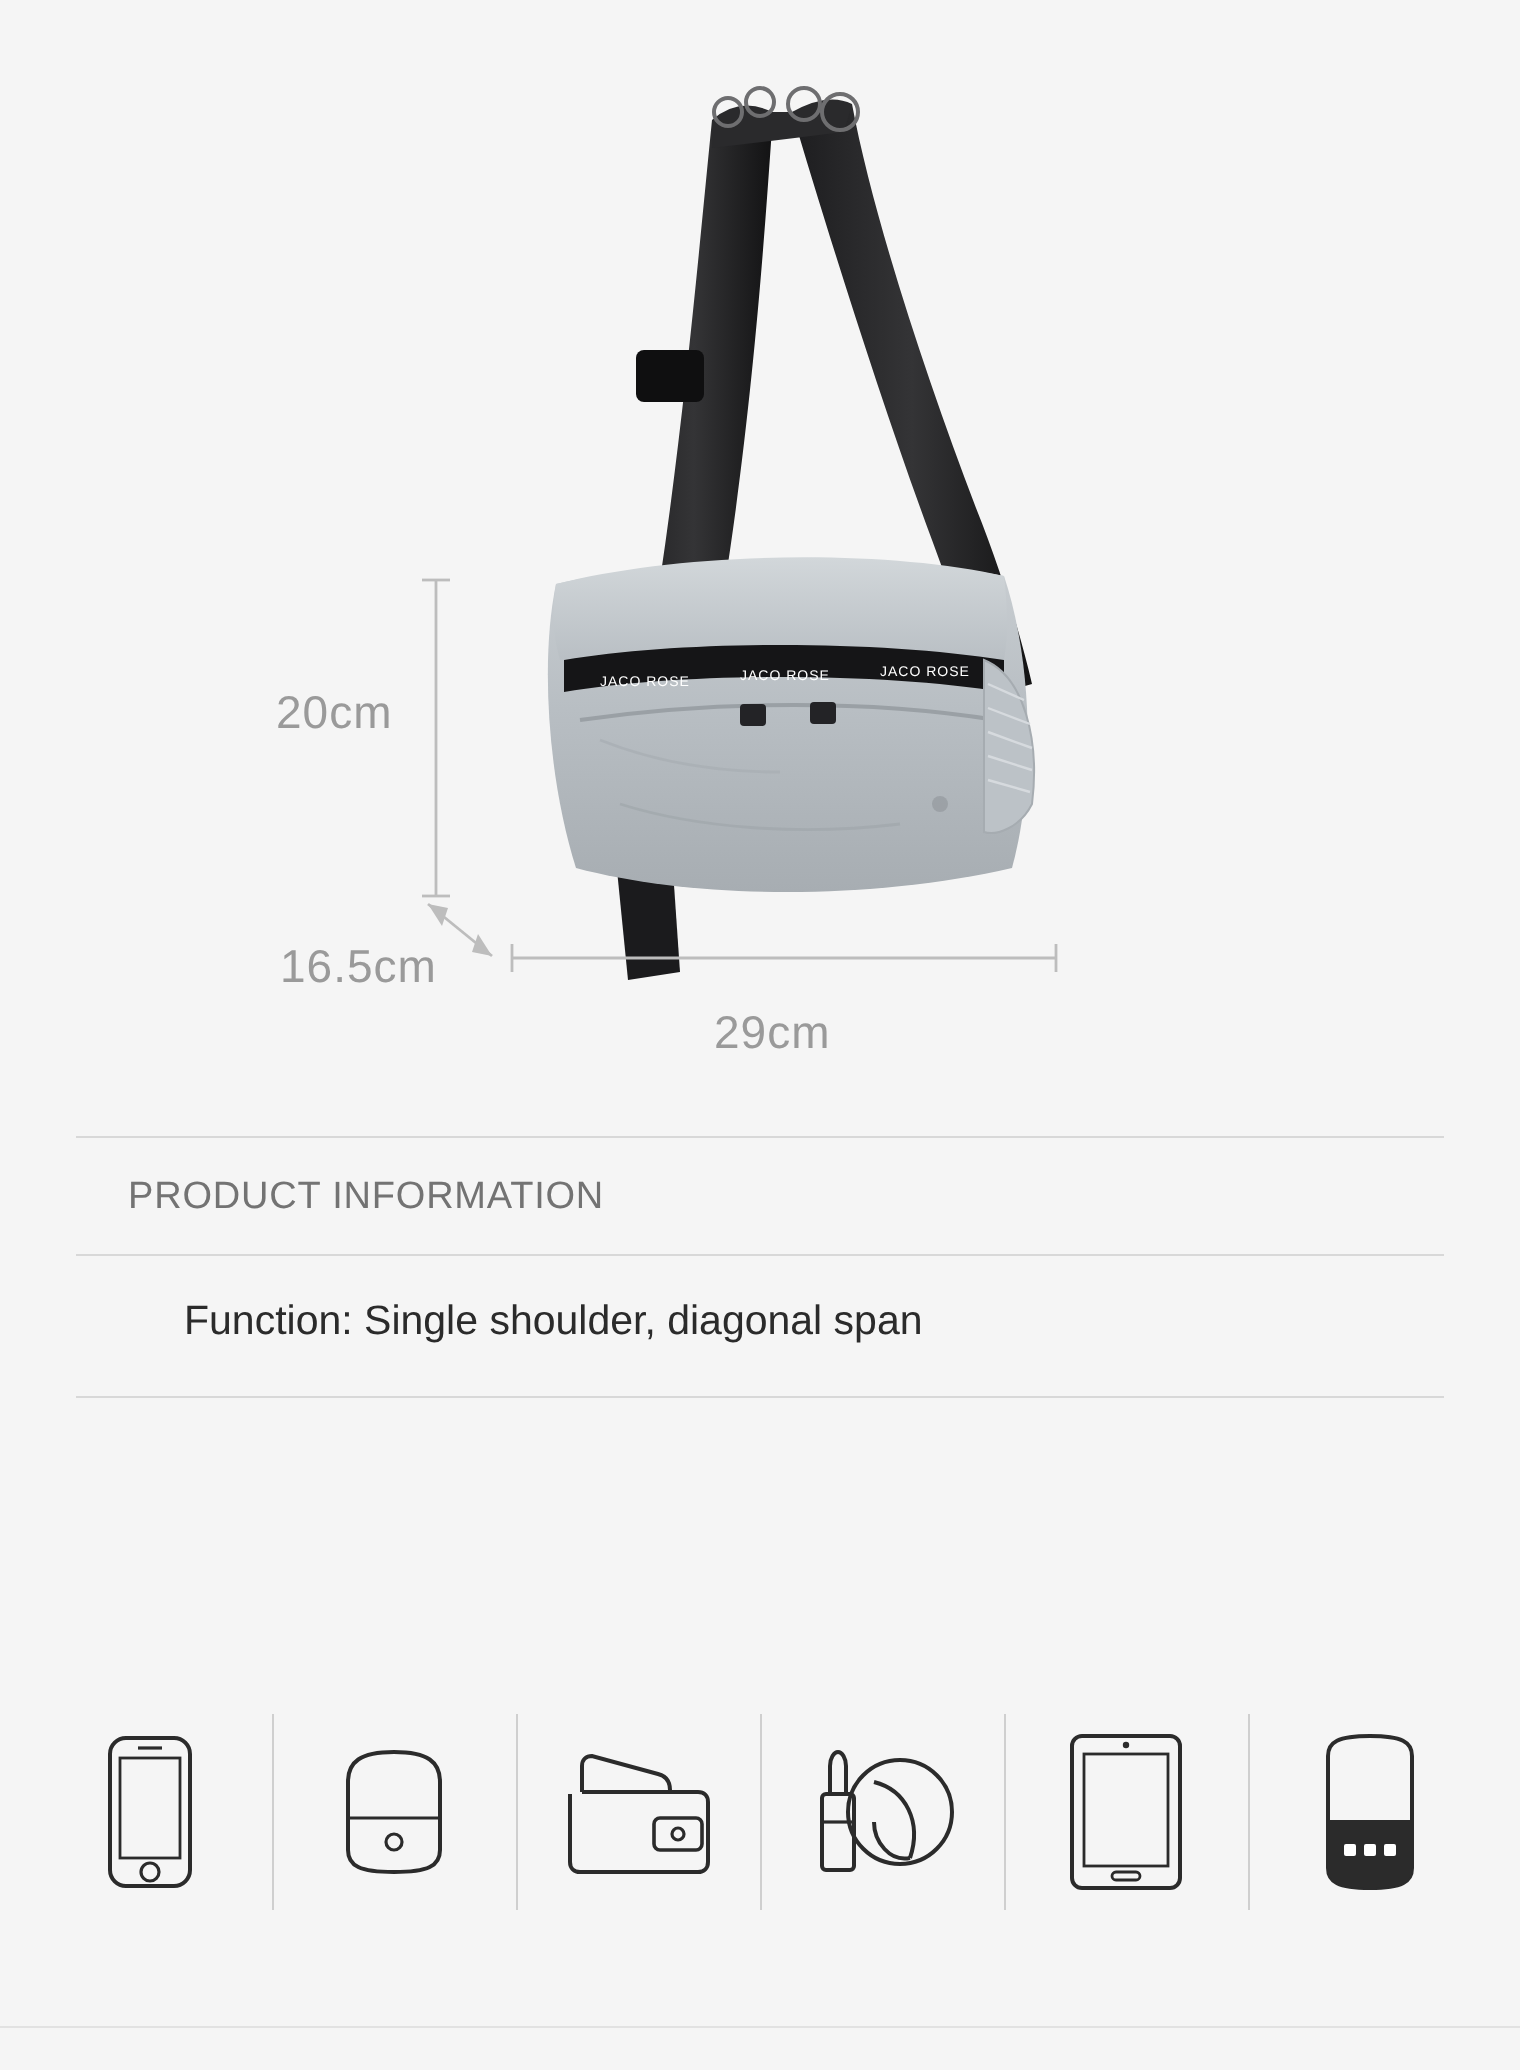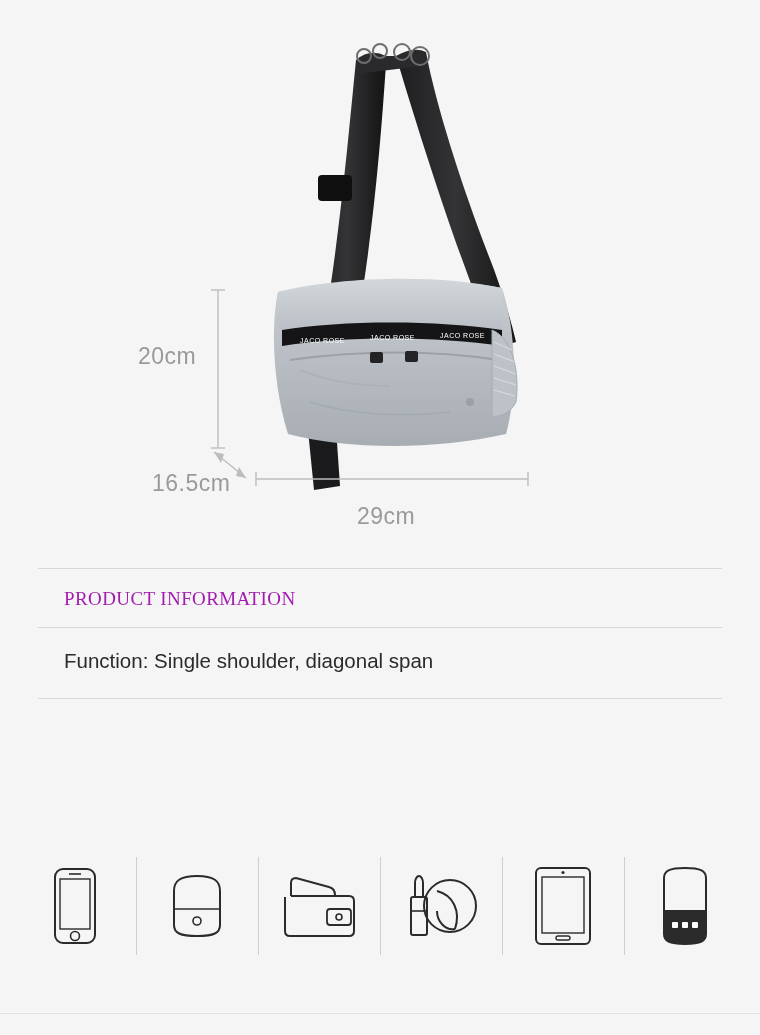--- a/index.html
+++ b/index.html
@@ -38,21 +38,21 @@
     color: #9a9a9a;
     font-size: 23px;
     letter-spacing: 0.5px;
     font-family: "Liberation Sans", sans-serif;
   }
   .dim-height {
     left: 138px;
     top: 343px;
   }
   .dim-depth {
-    left: 152px;
+    left: 140px;
     top: 470px;
   }
   .dim-width {
     left: 357px;
     top: 503px;
     text-align: right;
   }
 
   
   .info-section {
@@ -60,28 +60,28 @@
     left: 0;
     top: 568px;
     width: 760px;
   }
   .rule {
     height: 1px;
     background: #d8d8d8;
     margin: 0 38px;
   }
   .info-title {
-    font-family: Liberation Serif, serif;
+    font-family: Liberation Sans, sans-serif;
     font-size: 19px;
-    color: #a21caf;
+    color: #737373;
     letter-spacing: 0.4px;
     padding: 19px 0 17px 64px;
   }
   .info-body {
-    padding: 18px 0 22px 64px;
+    padding: 18px 0 22px 92px;
   }
   .info-line {
     font-size: 20.5px;
     color: #2b2b2b;
     line-height: 30px;
     font-family: "Liberation Sans", sans-serif;
   }
 
   
   .icon-strip {

